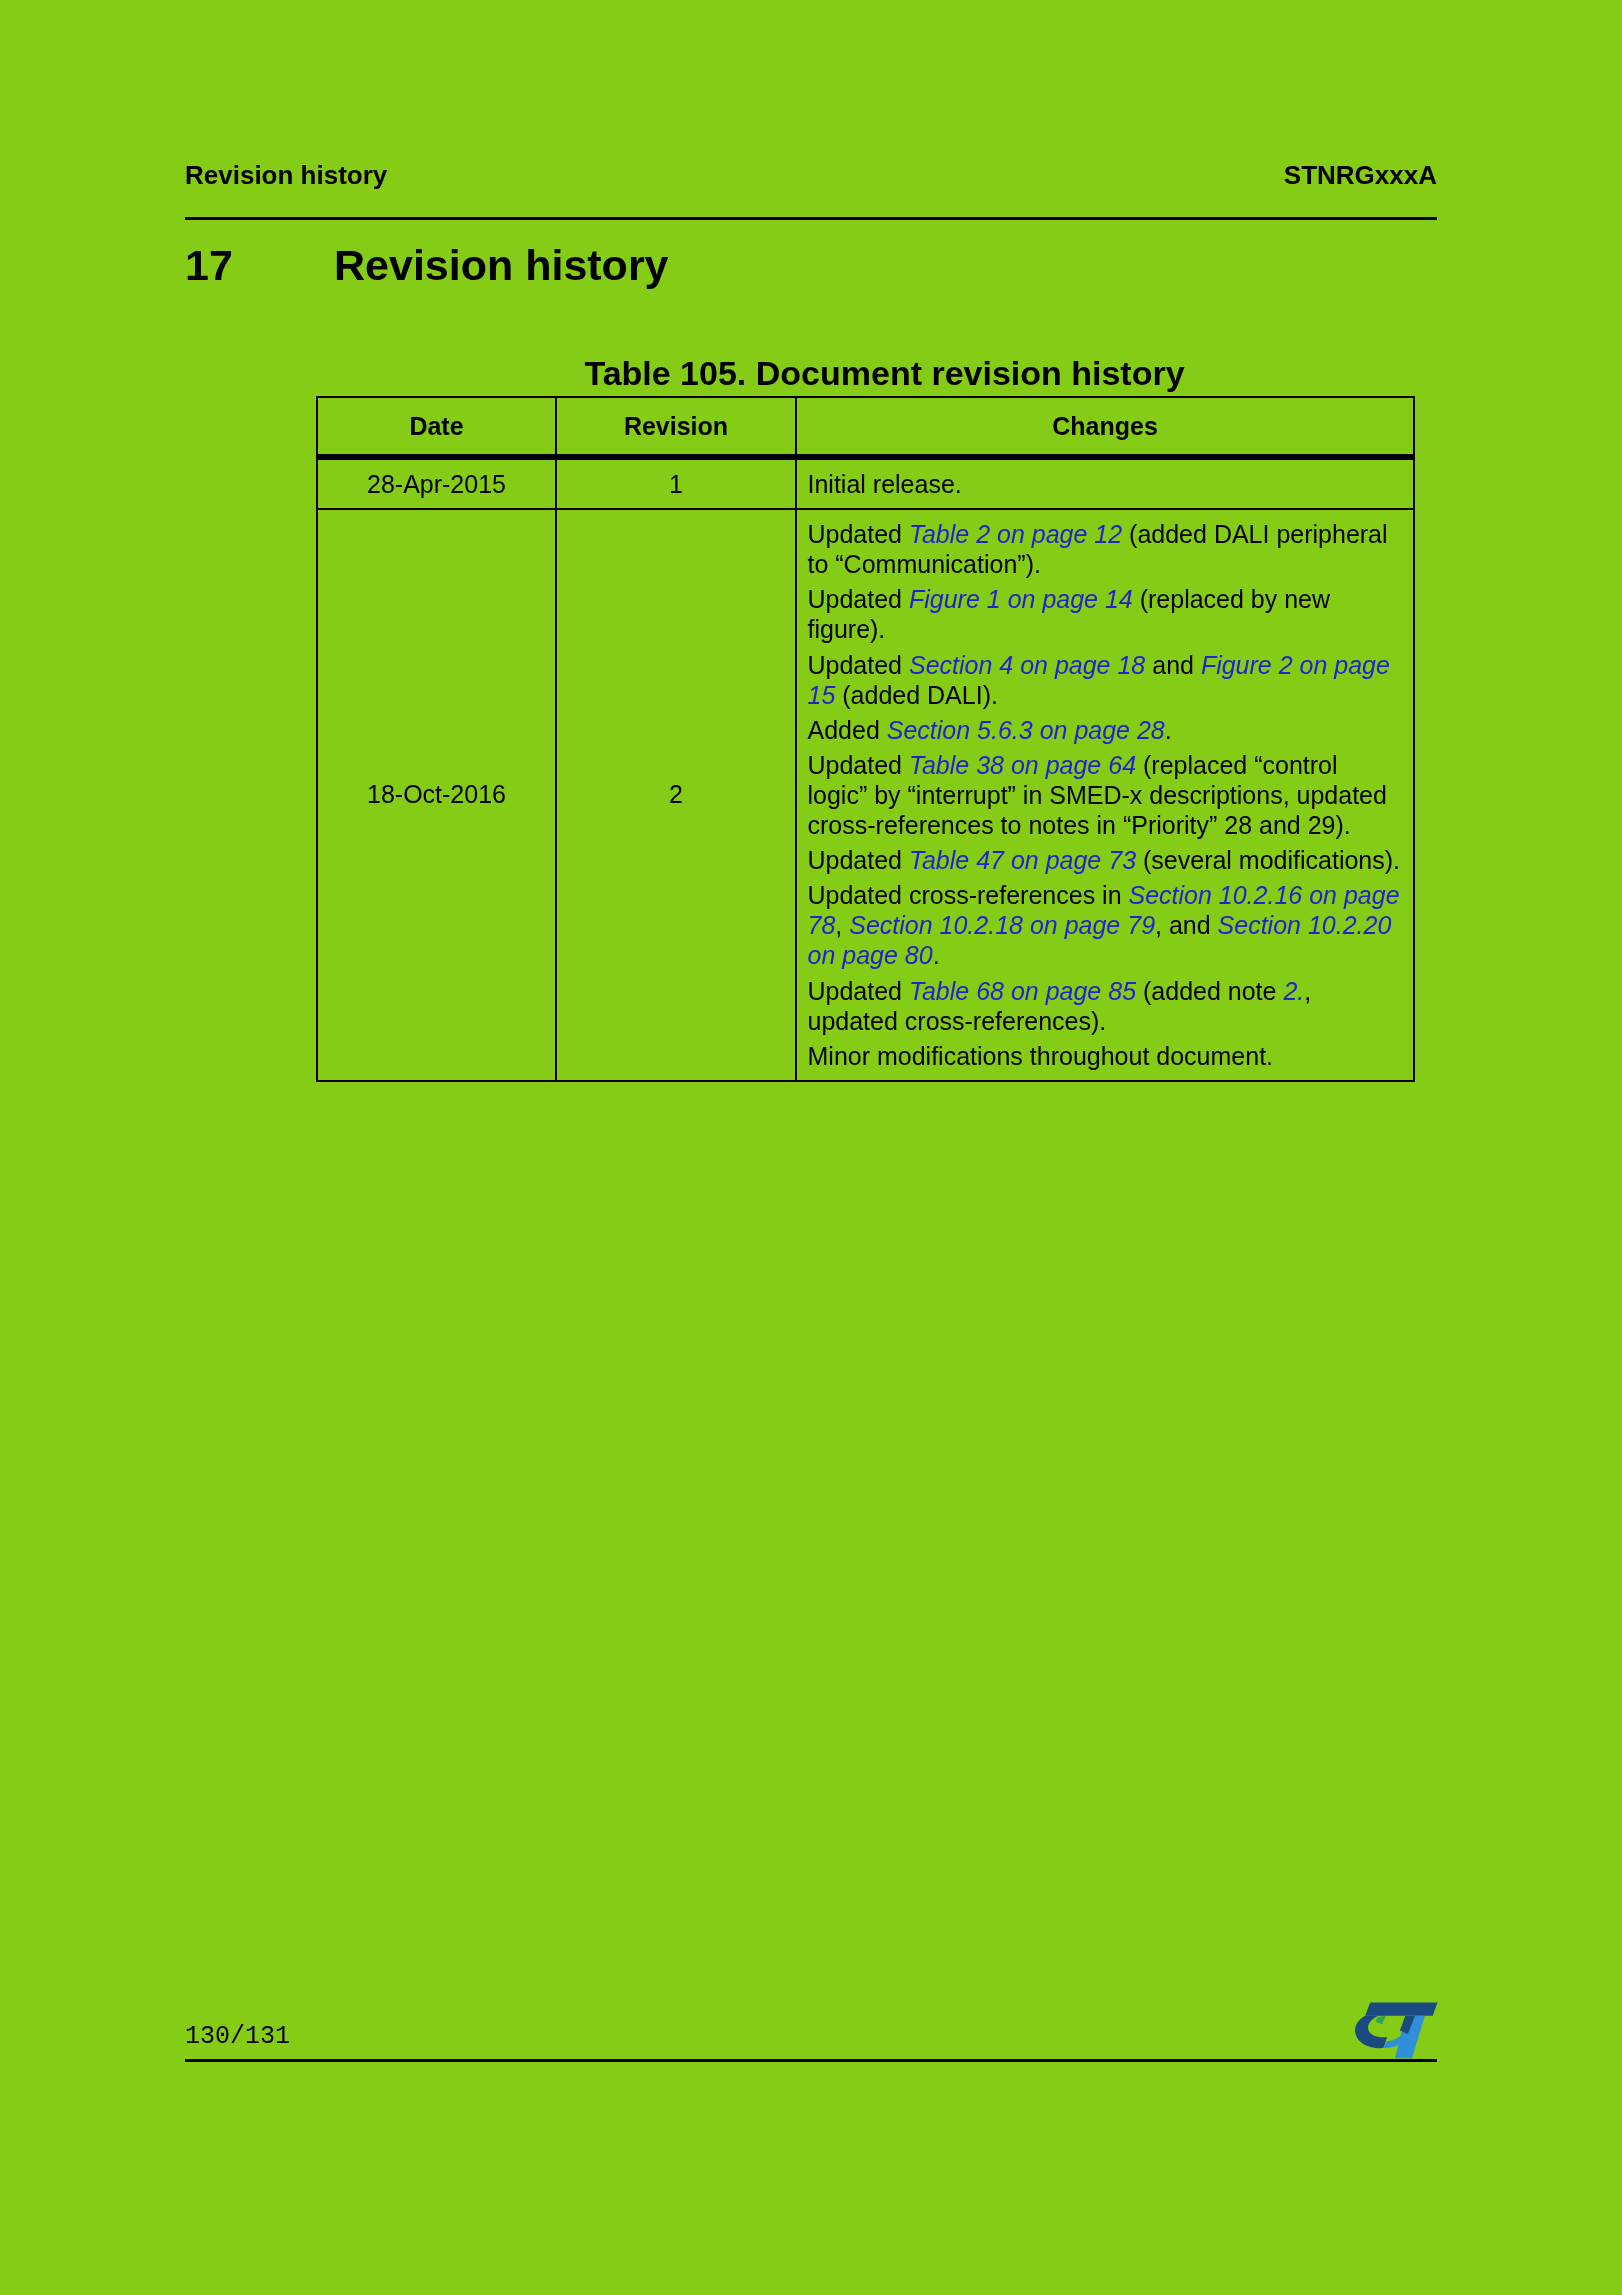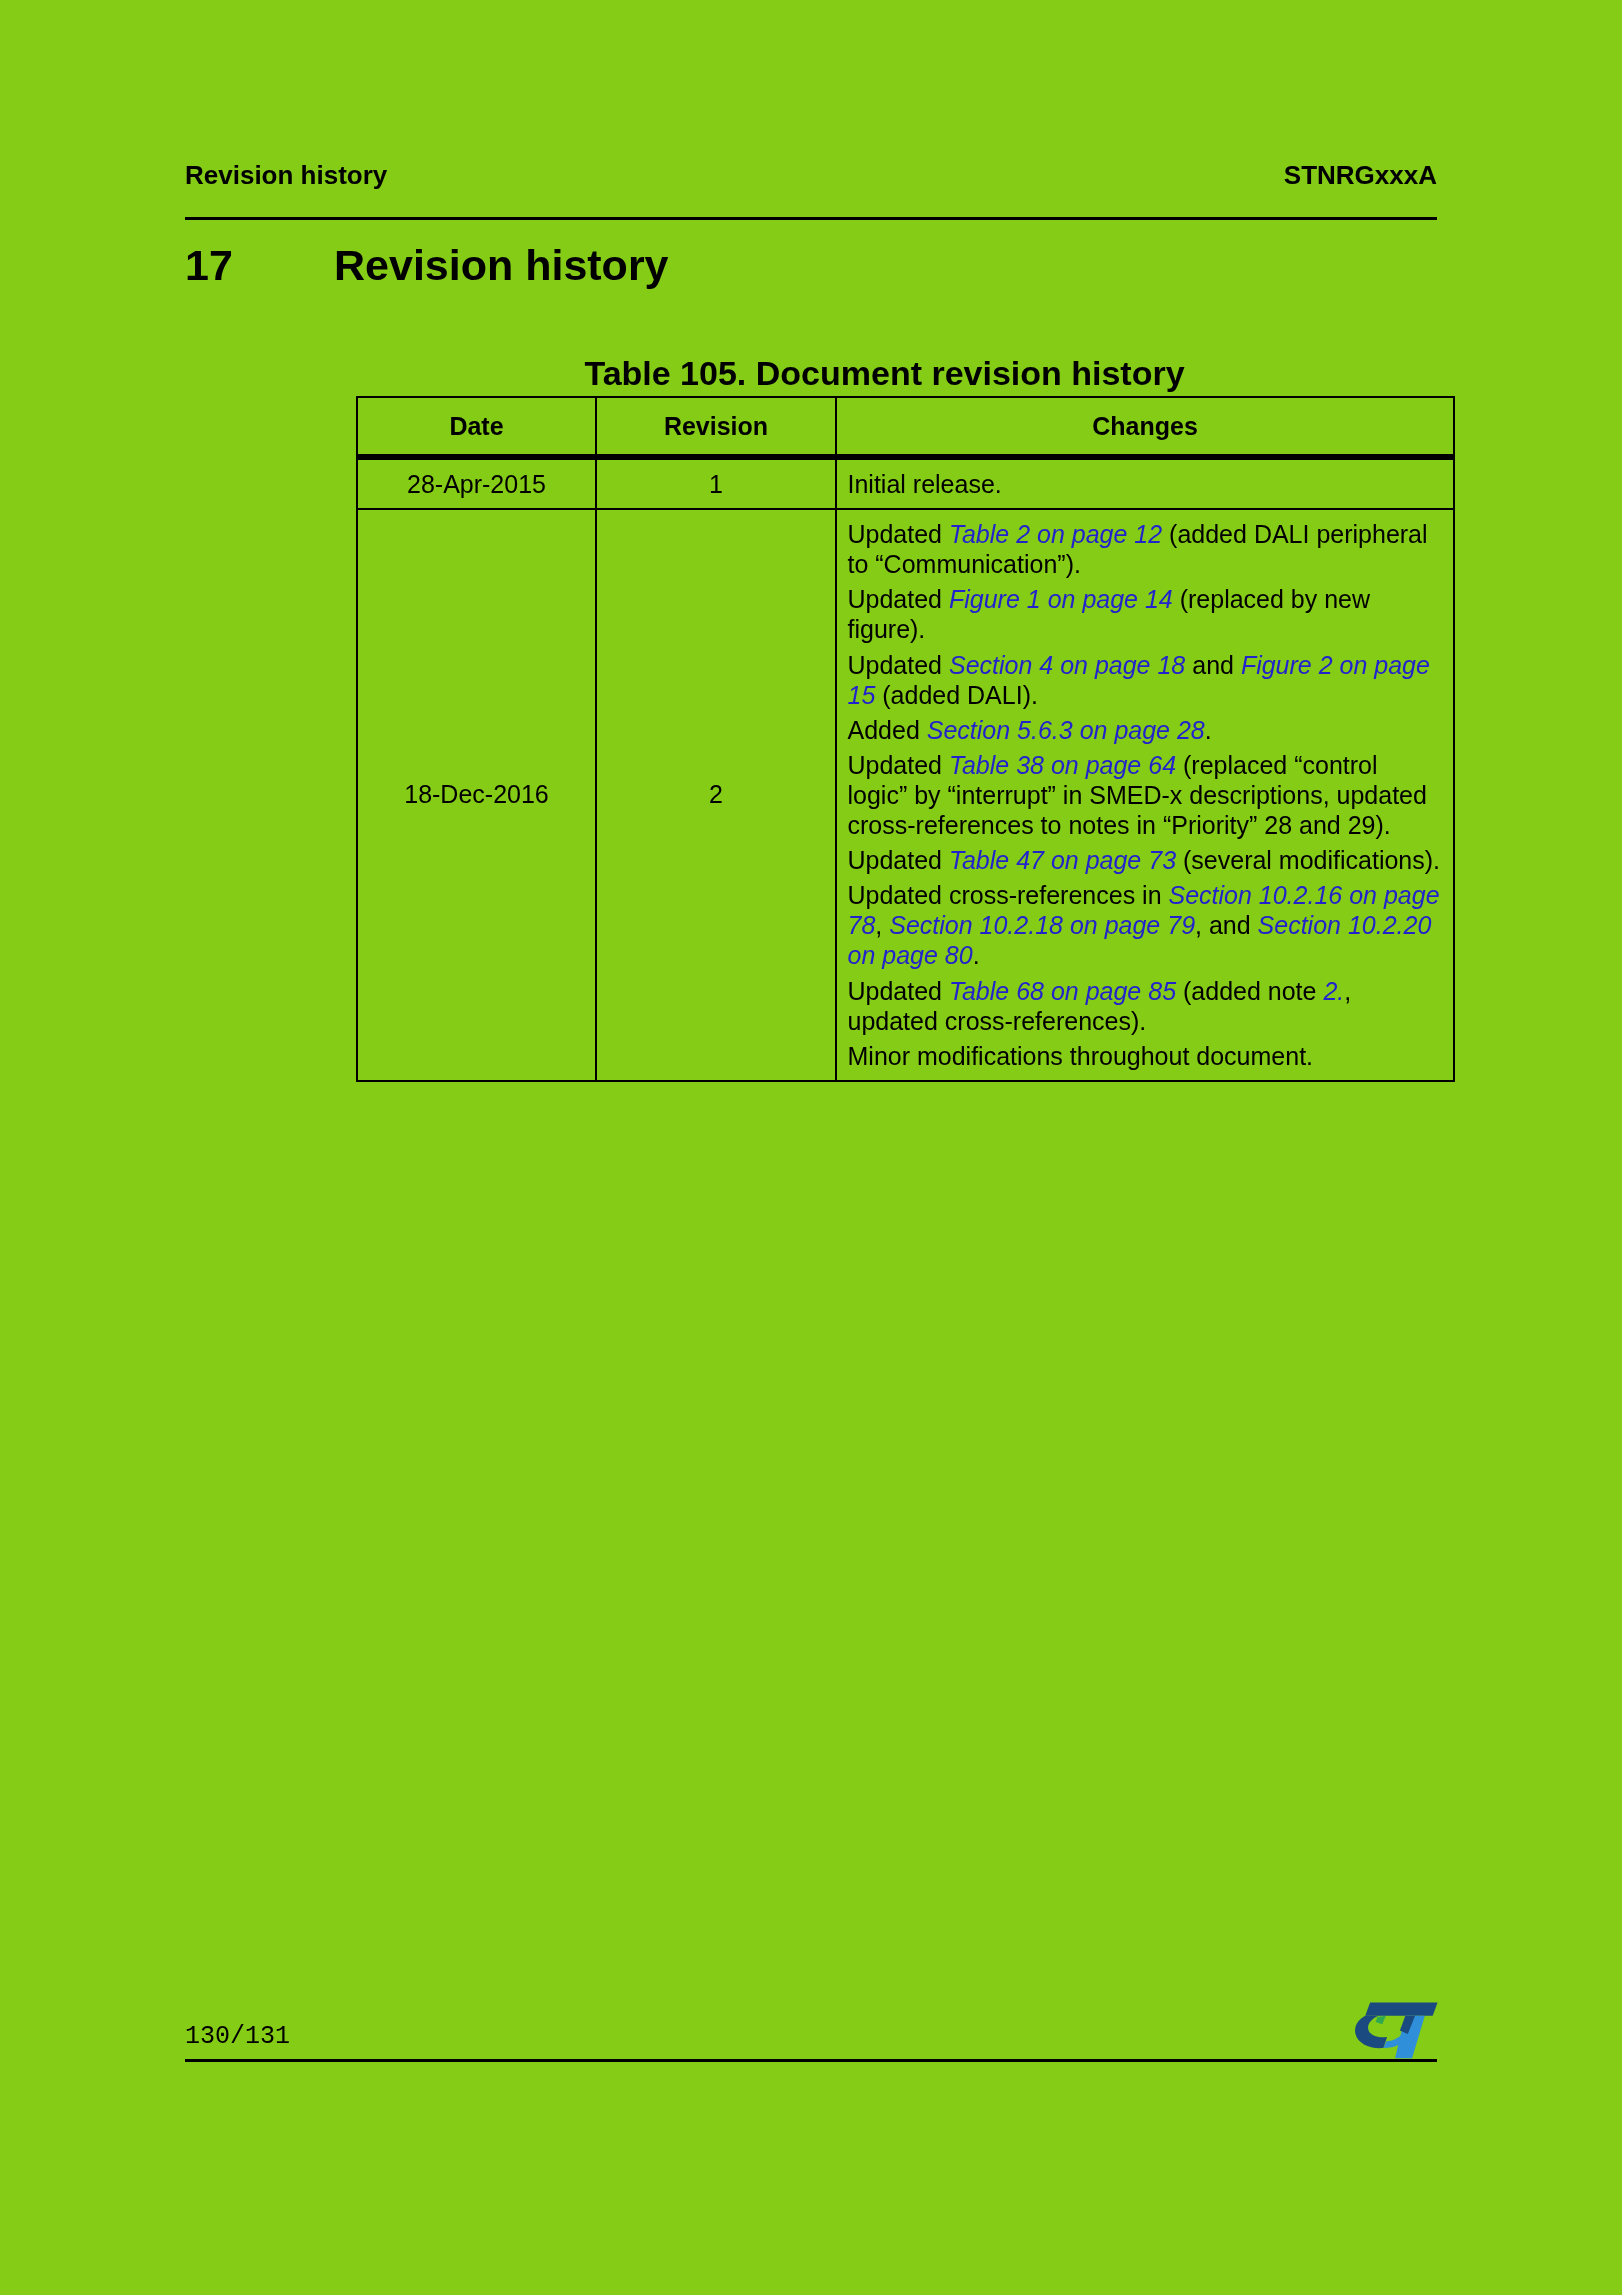--- a/index.html
+++ b/index.html
@@ -41,21 +41,21 @@
   
   .table-caption {
     position: absolute;
     left: 336px; width: 1097px; top: 354px;
     text-align: center;
     font-size: 34px;
     font-weight: bold;
   }
   table.rev-table {
     position: absolute;
-    left: 356px; top: 396px;
+    left: 316px; top: 396px;
     width: 1097px;
     border-collapse: collapse;
     table-layout: fixed;
     border: 2.6px solid #000;
     font-size: 25px;
   }
   table.rev-table th {
     border: 2px solid #000;
     border-bottom: 6.5px solid #000;
     height: 56px;
@@ -139,21 +139,21 @@
     </thead>
     <tbody id="rev-body">
         <tr class="row-first">
           <td class="cell-date">28-Apr-2015</td>
           <td class="cell-revision">1</td>
           <td class="cell-changes">
             <div class="para"><span>Initial release.</span></div>
           </td>
         </tr>
         <tr>
-          <td class="cell-date">18-Dec-2016</td>
+          <td class="cell-date">18-Oct-2016</td>
           <td class="cell-revision">2</td>
           <td class="cell-changes">
             <div class="para"><span>Updated </span><span class="xref">Table 2 on page 12</span><span> (added DALI peripheral to “Communication”).</span></div>
             <div class="para"><span>Updated </span><span class="xref">Figure 1 on page 14</span><span> (replaced by new figure).</span></div>
             <div class="para"><span>Updated </span><span class="xref">Section 4 on page 18</span><span> and </span><span class="xref">Figure 2 on page 15</span><span> (added DALI).</span></div>
             <div class="para"><span>Added </span><span class="xref">Section 5.6.3 on page 28</span><span>.</span></div>
             <div class="para"><span>Updated </span><span class="xref">Table 38 on page 64</span><span> (replaced “control logic” by “interrupt” in SMED-x descriptions, updated cross-references to notes in “Priority” 28 and 29).</span></div>
             <div class="para"><span>Updated </span><span class="xref">Table 47 on page 73</span><span> (several modifications).</span></div>
             <div class="para"><span>Updated cross-references in </span><span class="xref">Section 10.2.16 on page 78</span><span>, </span><span class="xref">Section 10.2.18 on page 79</span><span>, and </span><span class="xref">Section 10.2.20 on page 80</span><span>.</span></div>
             <div class="para"><span>Updated </span><span class="xref">Table 68 on page 85</span><span> (added note </span><span class="xref">2.</span><span>, updated cross-references).</span></div>

